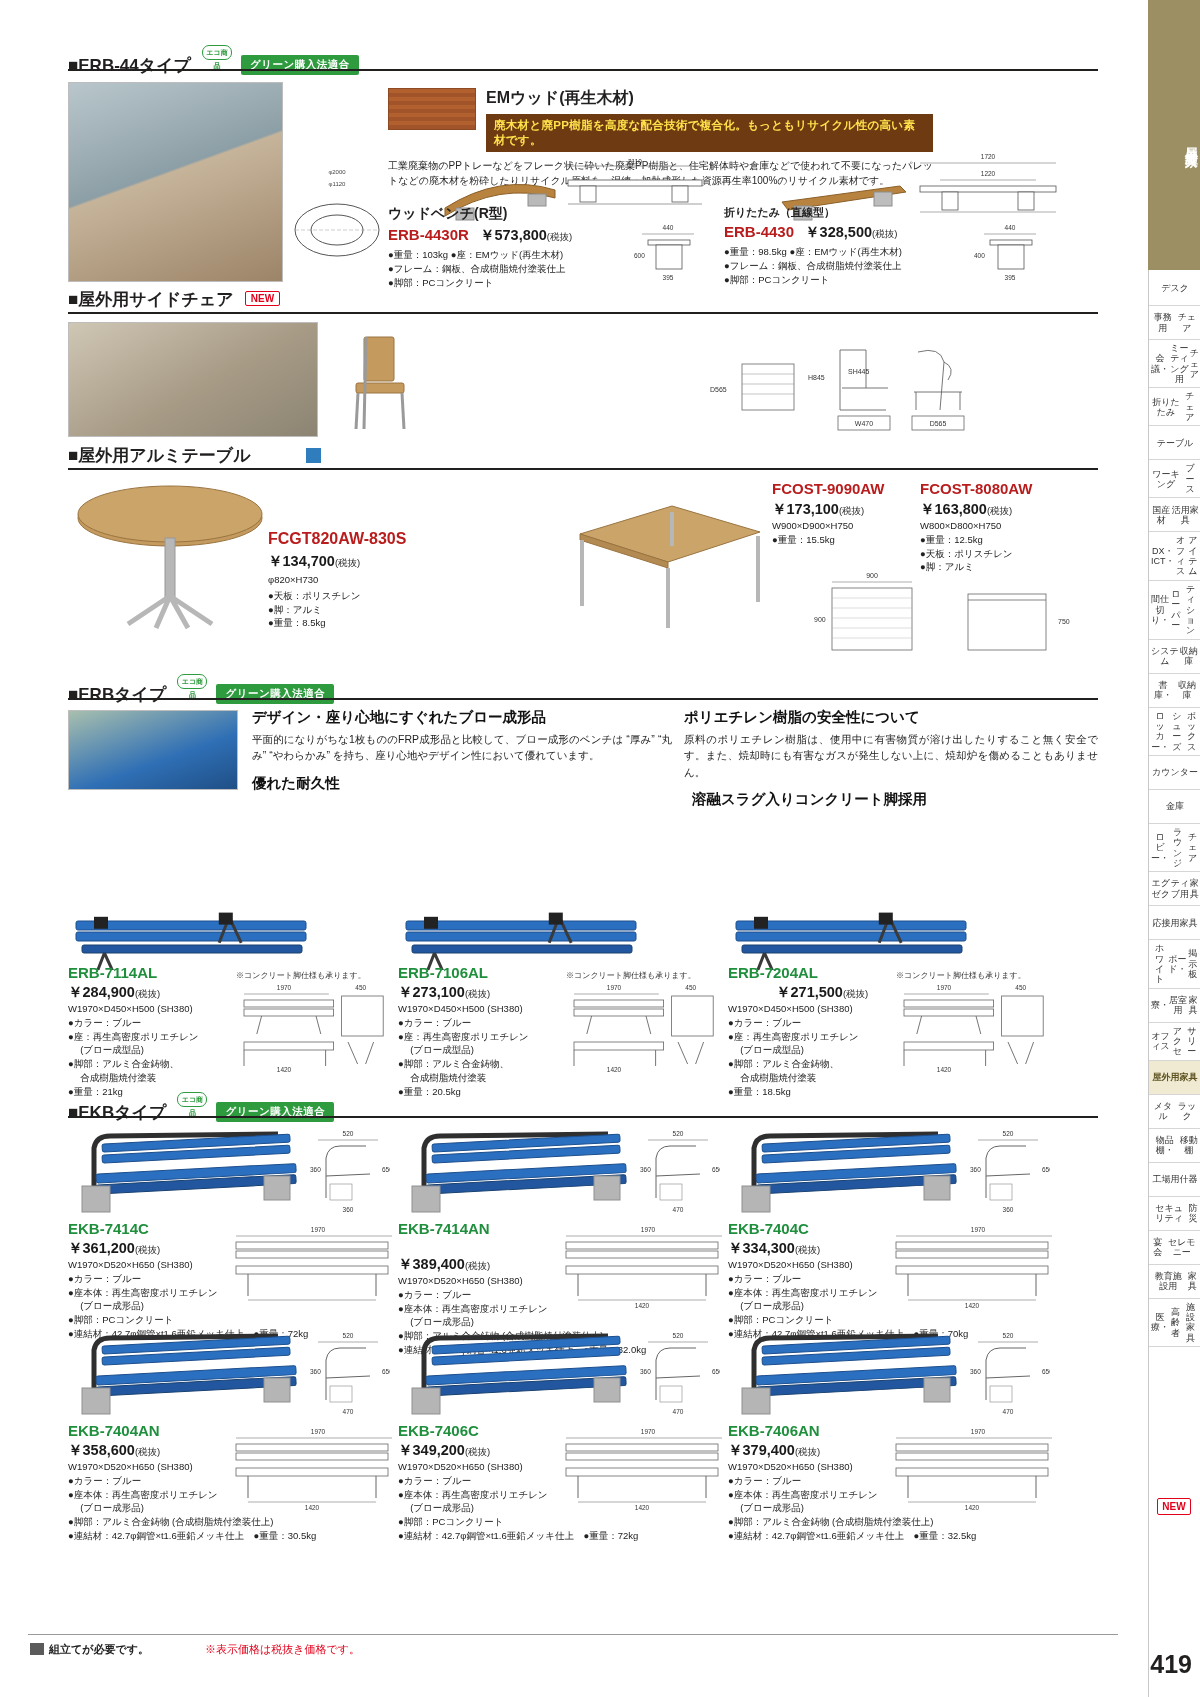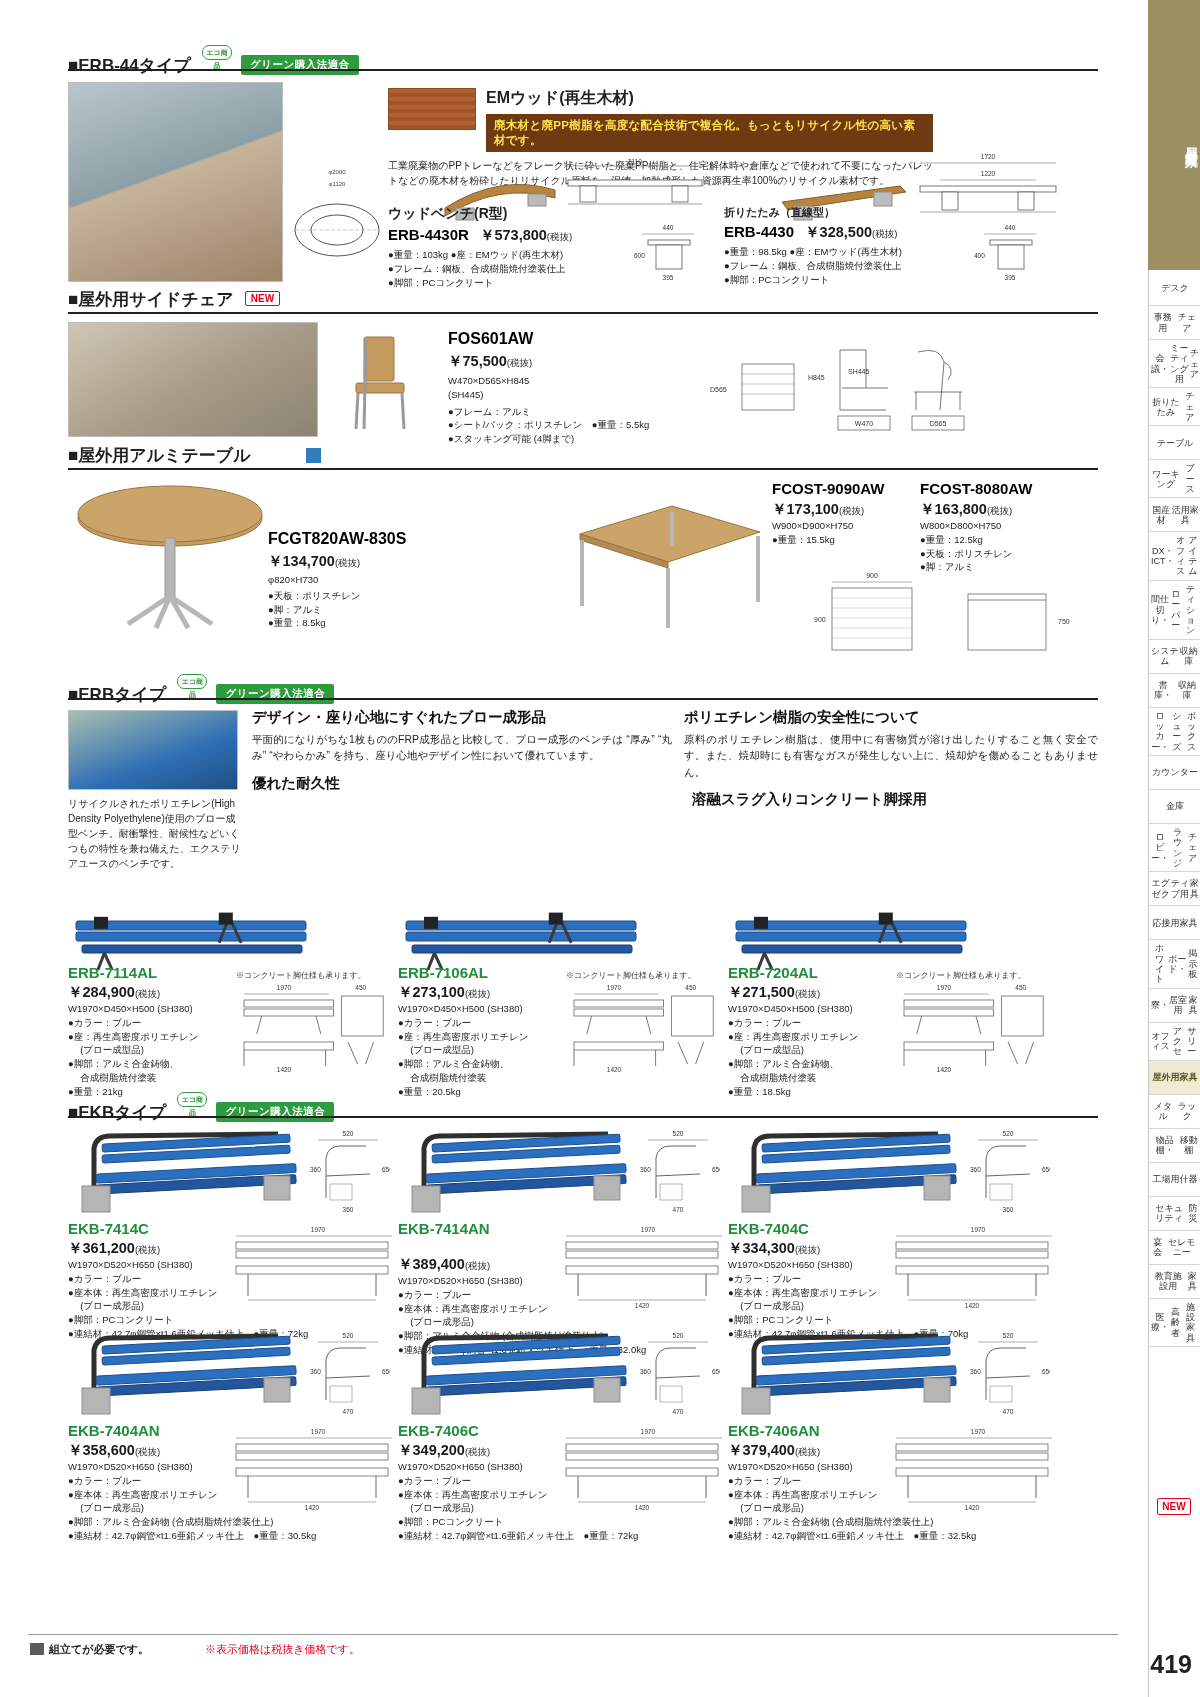--- a/index.html
+++ b/index.html
@@ -49,21 +49,21 @@
   }
   .eco-mark {
     display:inline-block; width:30px; height:15px; border:1px solid #2e9b3e;
     border-radius:7px; color:#2e9b3e; font-size:7px; font-weight:bold;
     text-align:center; line-height:13px; background:#fff;
   }
   .badge-new {
     display:inline-block; border:1.5px solid #e2001a; color:#e2001a;
     font-size:10px; font-weight:bold; padding:1px 5px; border-radius:2px;
   }
-  .model { font-size:15px; font-weight:bold; color:#000000; }
+  .model { font-size:15px; font-weight:bold; color:#b91c1c; }
   .model-green { color:#1f8f3d; }
   .price { font-size:14.5px; font-weight:bold; color:#1a1a1a; }
   .tax { font-size:9.5px; font-weight:normal; }
   .spec { font-size:9.5px; line-height:1.45; color:#222; }
   .spec div { white-space:nowrap; }
 
   
   .ph { background:#d9d9d9; border:1px solid #bdbdbd; }
 
   
@@ -360,33 +360,20 @@
     <div class="abs" style="left:330px; top:325px; width:100px; height:112px;">
       <svg width="100" height="112">
         <rect x="34" y="12" width="30" height="44" rx="2" fill="#c49a5e" stroke="#9a7440"></rect>
         <rect x="26" y="58" width="48" height="10" rx="2" fill="#c49a5e" stroke="#9a7440"></rect>
         <line x1="28" y1="68" x2="26" y2="104" stroke="#9a9a9a" stroke-width="3"></line>
         <line x1="72" y1="68" x2="74" y2="104" stroke="#9a9a9a" stroke-width="3"></line>
         <line x1="36" y1="12" x2="34" y2="104" stroke="#9a9a9a" stroke-width="3"></line>
       </svg>
     </div>
 
-    <div class="abs" style="left:448px; top:330px;">
-      <div class="model" style="font-size:16px;">FOS601AW</div>
-      <div style="margin-top:4px;">
-        <span class="price">￥75,500</span><span class="tax">(税抜)</span>
-      </div>
-      <div class="spec" style="margin-top:3px;">W470×D565×H845</div>
-      <div class="spec">(SH445)</div>
-      <div class="spec" style="margin-top:3px;" id="fos601aw-specs">
-          <div>●フレーム：アルミ</div>
-          <div>●シート/バック：ポリスチレン　●重量：5.5kg</div>
-          <div>●スタッキング可能 (4脚まで)</div>
-        </div>
-    </div>
 
     <svg class="abs" style="left:700px; top:330px;" width="330" height="110">
       <text x="10" y="62" font-size="7" fill="#333">D565</text>
       <rect x="42" y="34" width="52" height="46" fill="#fff" stroke="#666" stroke-width=".8"></rect>
       <line x1="42" y1="44" x2="94" y2="44" stroke="#888" stroke-width=".5"></line>
       <line x1="42" y1="54" x2="94" y2="54" stroke="#888" stroke-width=".5"></line>
       <line x1="42" y1="64" x2="94" y2="64" stroke="#888" stroke-width=".5"></line>
       <text x="108" y="50" font-size="7" fill="#333">H845</text>
       <path d="M140,20 L140,80 M140,80 L186,80 M140,20 L166,20 L166,58" fill="none" stroke="#666" stroke-width=".9"></path>
       <line x1="142" y1="58" x2="188" y2="58" stroke="#666" stroke-width=".9"></line>
@@ -476,21 +463,20 @@
     </svg>
 
     <div class="abs" style="left:68px; top:674px;">
       <span class="sec" style="font-size:17px;font-weight:bold;">■ERBタイプ</span>
       <span class="eco-mark" style="margin-left:8px;vertical-align:3px;">エコ商品</span>
       <span class="badge-green" style="margin-left:6px;vertical-align:3px;">グリーン購入法適合</span>
     </div>
     <div class="sec-line" style="left:68px; top:698px; width:1030px;"></div>
 
     <div class="abs ph" style="left:68px; top:710px; width:170px; height:80px; background:linear-gradient(160deg,#a8bfae,#2f6fb5 60%,#1f4f86);"></div>
-    <div class="abs" style="left:68px; top:796px; width:176px; font-size:10px; line-height:1.5;">リサイクルされたポリエチレン(High Density Polyethylene)使用のブロー成型ベンチ。耐衝撃性、耐候性などいくつもの特性を兼ね備えた、エクステリアユースのベンチです。</div>
 
     <div class="abs" style="left:252px; top:708px; width:420px;">
       <div class="lead-title">デザイン・座り心地にすぐれたブロー成形品</div>
       <div class="lead-body">平面的になりがちな1枚もののFRP成形品と比較して、ブロー成形のベンチは “厚み” “丸み” “やわらかみ” を持ち、座り心地やデザイン性において優れています。</div>
       <div class="lead-title" style="margin-top:10px;">優れた耐久性</div>
     </div>
     <div class="abs" style="left:684px; top:708px; width:414px;">
       <div class="lead-title">ポリエチレン樹脂の安全性について</div>
       <div class="lead-body">原料のポリエチレン樹脂は、使用中に有害物質が溶け出したりすること無く安全です。また、焼却時にも有害なガスが発生しない上に、焼却炉を傷めることもありません。</div>
       <div class="lead-title" style="margin-top:10px;margin-left:8px;">溶融スラグ入りコンクリート脚採用</div>
@@ -582,21 +568,21 @@
     <rect x="8" y="21" width="230" height="9" rx="2" fill="#2a6fc0" stroke="#1d4f8c"></rect>
     <rect x="8" y="32" width="230" height="9" rx="2" fill="#2a6fc0" stroke="#1d4f8c"></rect>
     <rect x="14" y="45" width="220" height="8" rx="2" fill="#2257a0" stroke="#18406f"></rect>
     <path d="M36.400000000000006,53 l-10,26 M36.400000000000006,53 l12,26" stroke="#3a3a3a" stroke-width="3" fill="none"></path>
     <path d="M161.2,16.8 l-10,26 M161.2,16.8 l12,26" stroke="#3a3a3a" stroke-width="3" fill="none"></path>
     <rect x="26" y="16.8" width="14" height="12" fill="#222"></rect>
     <rect x="150.79999999999998" y="12.6" width="14" height="12" fill="#222"></rect>
   </svg></div>
     <div style="margin-top:2px;">
       <div class="model model-green" style="font-size:15px;">ERB-7204AL</div>
-      <div style="margin-top:2px;"><span class="price">￥271,500</span><span class="tax">(税抜)</span></div>
+      <div style="margin-top:2px;margin-left:48px;"><span class="price">￥271,500</span><span class="tax">(税抜)</span></div>
       <div class="spec">W1970×D450×H500 (SH380)</div>
       <div class="spec">
               <div>●カラー：ブルー</div>
               <div>●座：再生高密度ポリエチレン</div>
               <div>　 (ブロー成型品)</div>
               <div>●脚部：アルミ合金鋳物、</div>
               <div>　 合成樹脂焼付塗装</div>
               <div>●重量：18.5kg</div>
             </div>
     </div>

